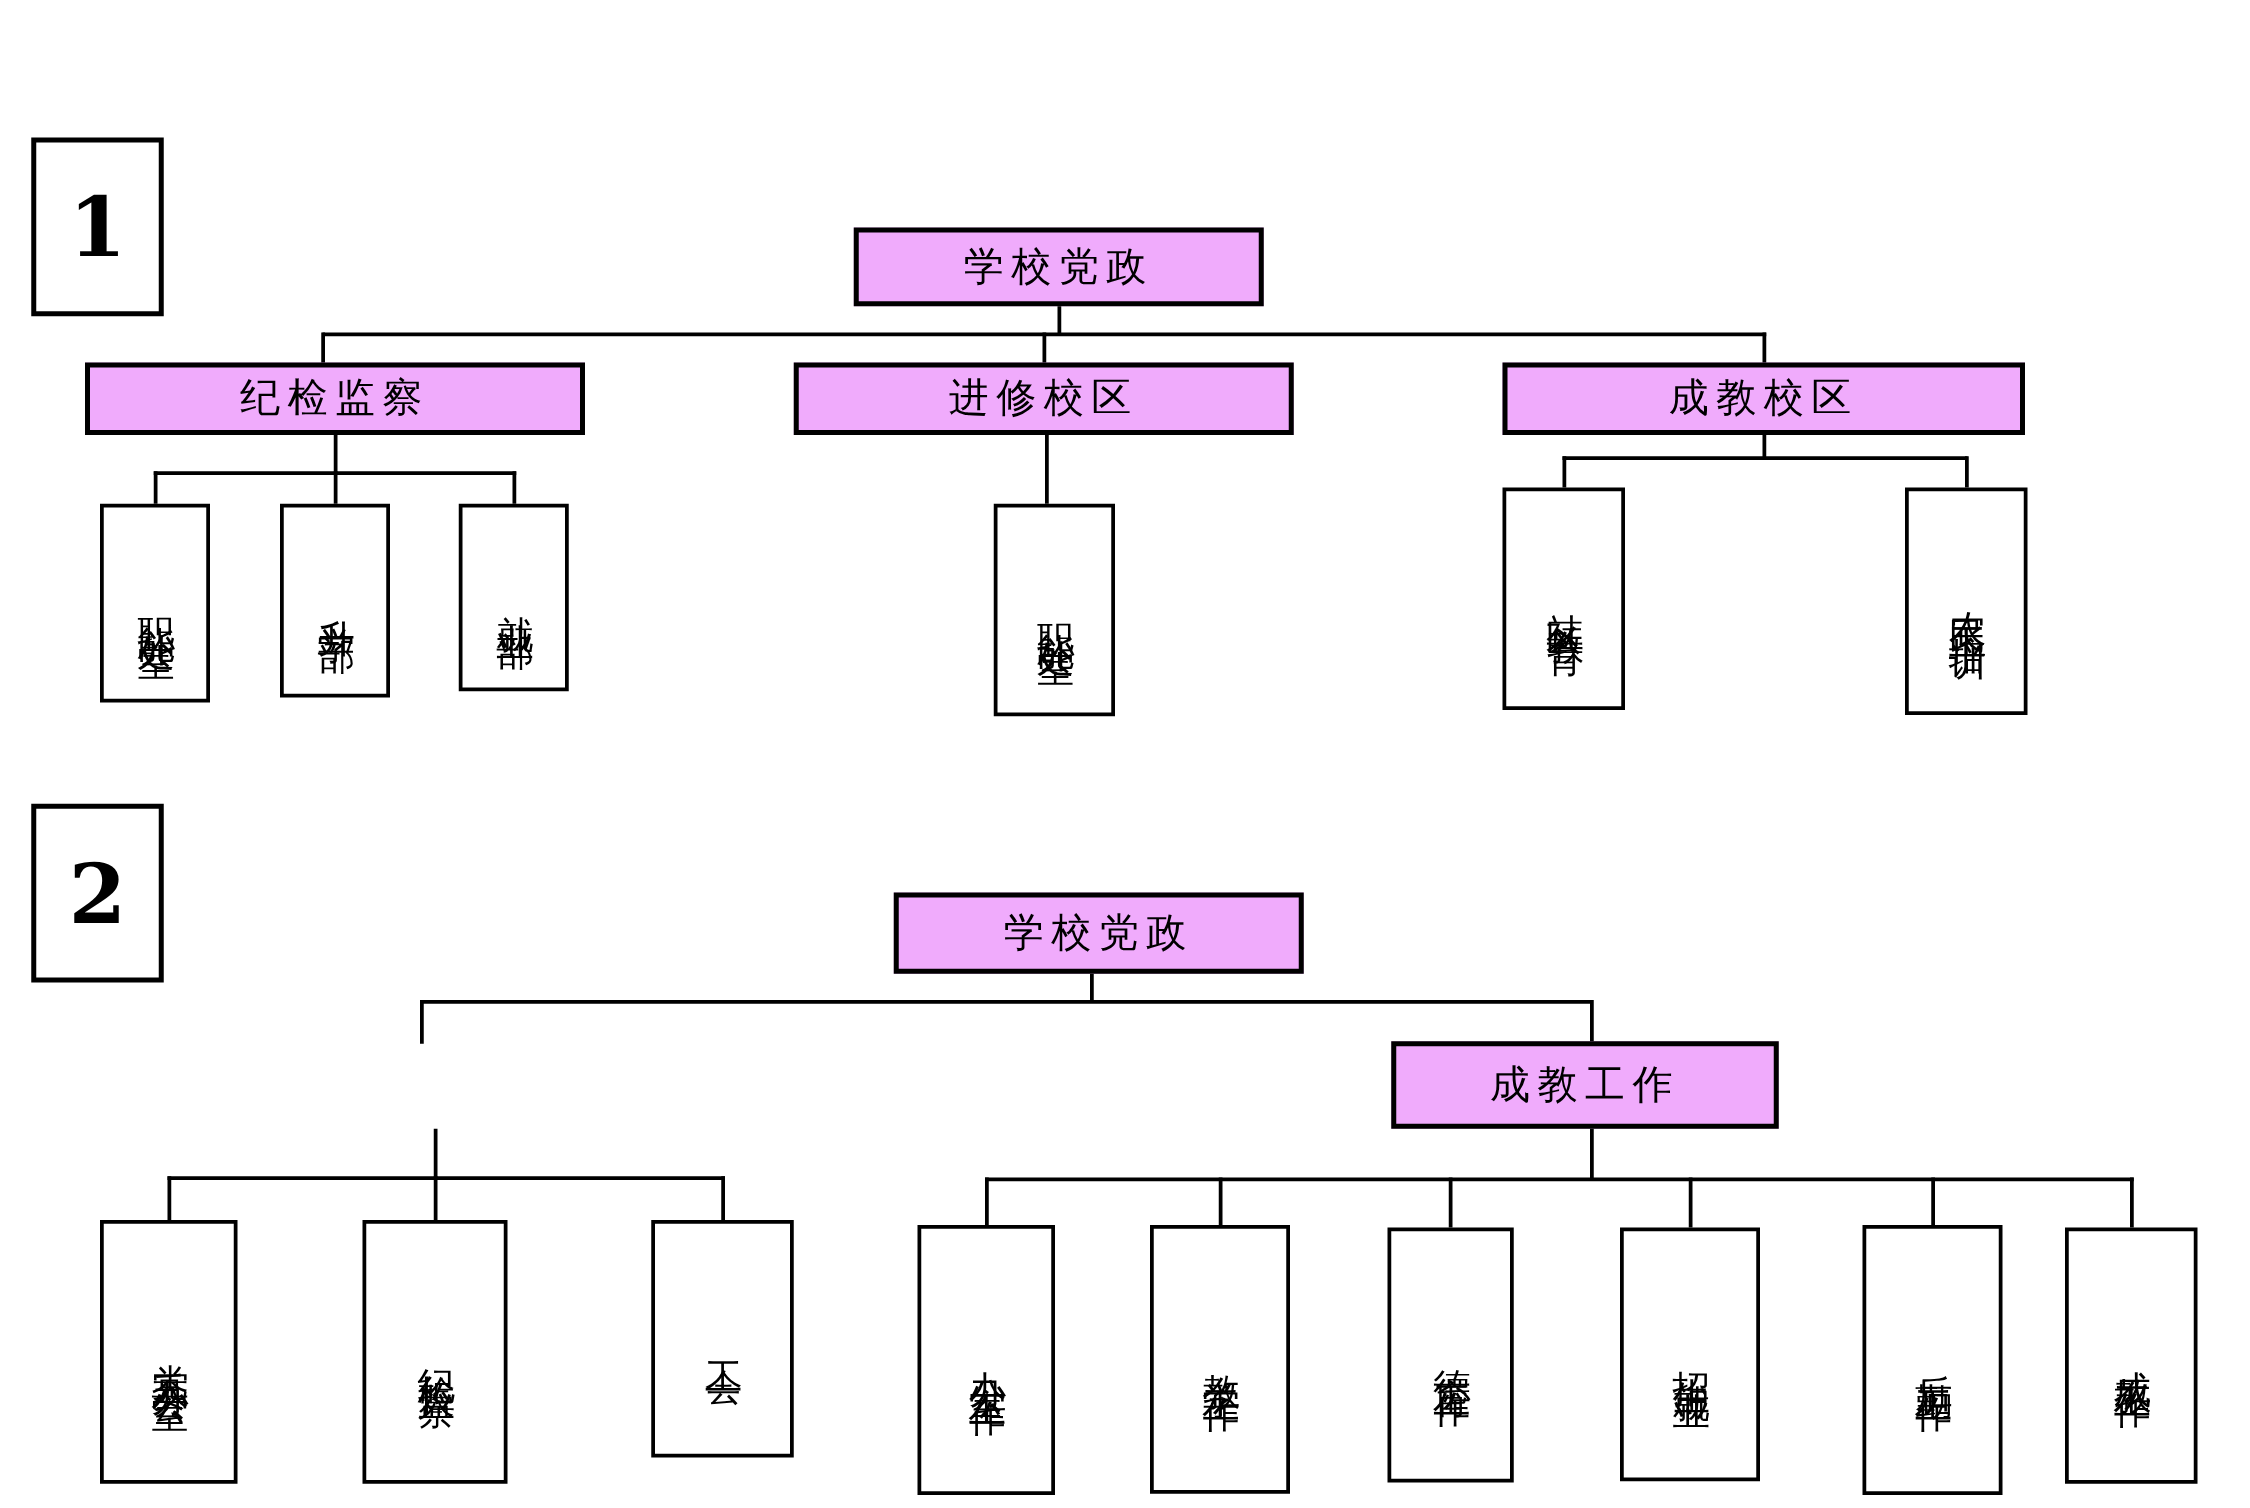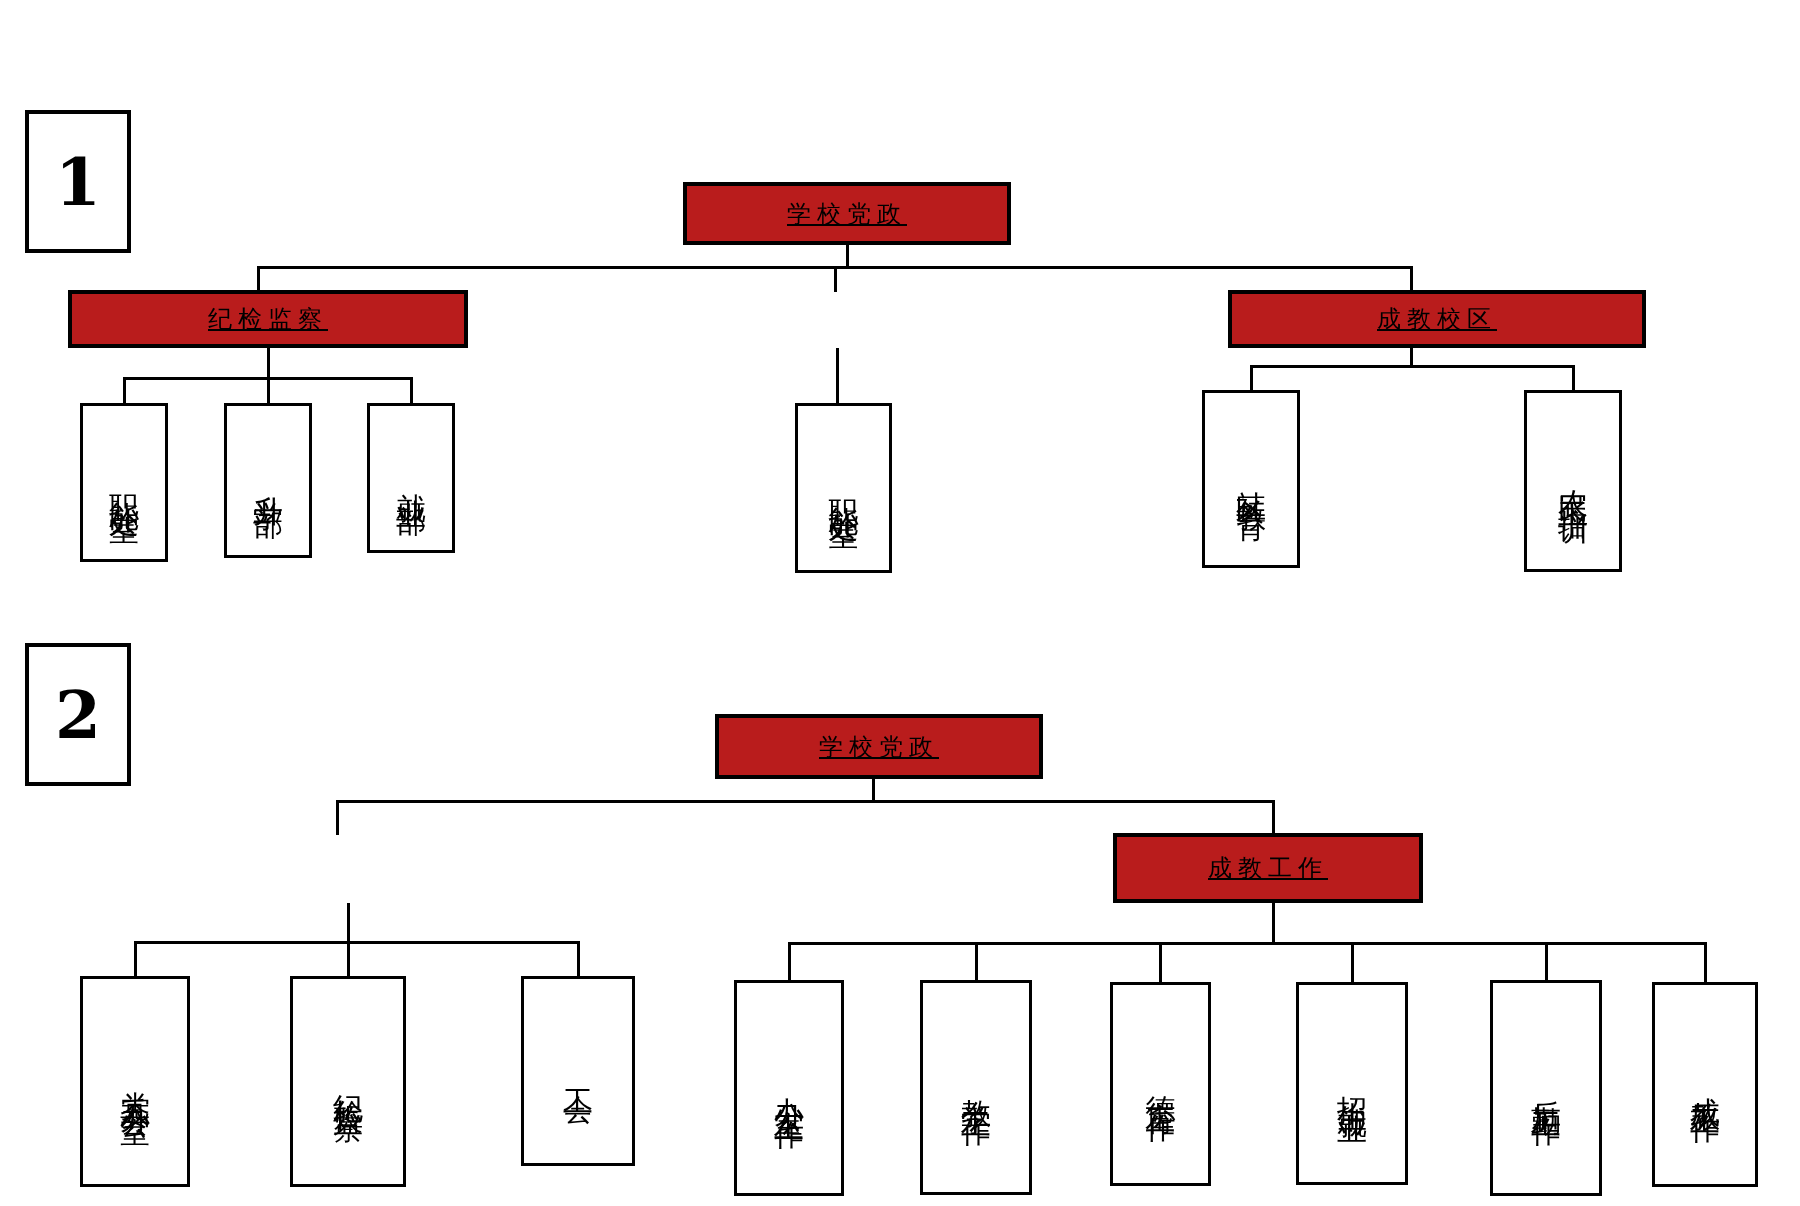--- a/index.html
+++ b/index.html
@@ -12,23 +12,23 @@
     position:absolute;left:0;top:38px;width:1716px;height:70px;
     text-align:center;font-size:46px;font-weight:bold;letter-spacing:1px;
     font-family:"Liberation Serif","DejaVu Serif",serif;
   }
   .numbox{
     position:absolute;border:4px solid #000;background:#fff;
     display:flex;align-items:center;justify-content:center;
     font-size:66px;font-weight:bold;font-family:"DejaVu Serif","Liberation Serif",serif;
   }
   .hbox{
-    position:absolute;border:4px solid #000;background:#b91c1c;box-sizing:border-box;
+    position:absolute;border:4px solid #000;background:#f0abfc;box-sizing:border-box;
     display:flex;align-items:center;justify-content:center;
-    font-size:24px;letter-spacing:6px;white-space:nowrap;text-decoration:underline;
+    font-size:32px;letter-spacing:6px;white-space:nowrap;
   }
   .vbox{
     position:absolute;border:3px solid #000;background:#fff;box-sizing:border-box;
     display:flex;align-items:center;justify-content:center;
   }
   .vtext{
     writing-mode:vertical-rl;text-orientation:upright;
     font-size:30px;letter-spacing:6px;line-height:1;white-space:nowrap;
   }
   .hl{position:absolute;height:2.6px;background:#000;}
@@ -44,21 +44,22 @@
 
   <div class="hbox" style="left:683px;top:182px;width:328px;height:63px">学校党政</div>
 
   <div class="vl" style="left:846px;top:245px;height:22px"></div>
   <div class="hl" style="left:258px;top:266px;width:1155px"></div>
   <div class="vl" style="left:257px;top:266px;height:26px"></div>
   <div class="vl" style="left:834px;top:266px;height:26px"></div>
   <div class="vl" style="left:1410px;top:266px;height:26px"></div>
 
   <div class="hbox" style="left:68px;top:290px;width:400px;height:58px">纪检监察</div>
-  <div class="hbox" style="left:1228px;top:290px;width:418px;height:58px">成教校区</div>
+  <div class="hbox" style="left:635px;top:290px;width:400px;height:58px">进修校区</div>
+  <div class="hbox" style="left:1202px;top:290px;width:418px;height:58px">成教校区</div>
 
   <div class="vl" style="left:267px;top:348px;height:31px"></div>
   <div class="hl" style="left:123px;top:377px;width:290px"></div>
   <div class="vl" style="left:123px;top:377px;height:28px"></div>
   <div class="vl" style="left:267px;top:377px;height:28px"></div>
   <div class="vl" style="left:410px;top:377px;height:28px"></div>
 
   <div class="vl" style="left:836px;top:348px;height:57px"></div>
 
   <div class="vl" style="left:1410px;top:348px;height:19px"></div>

